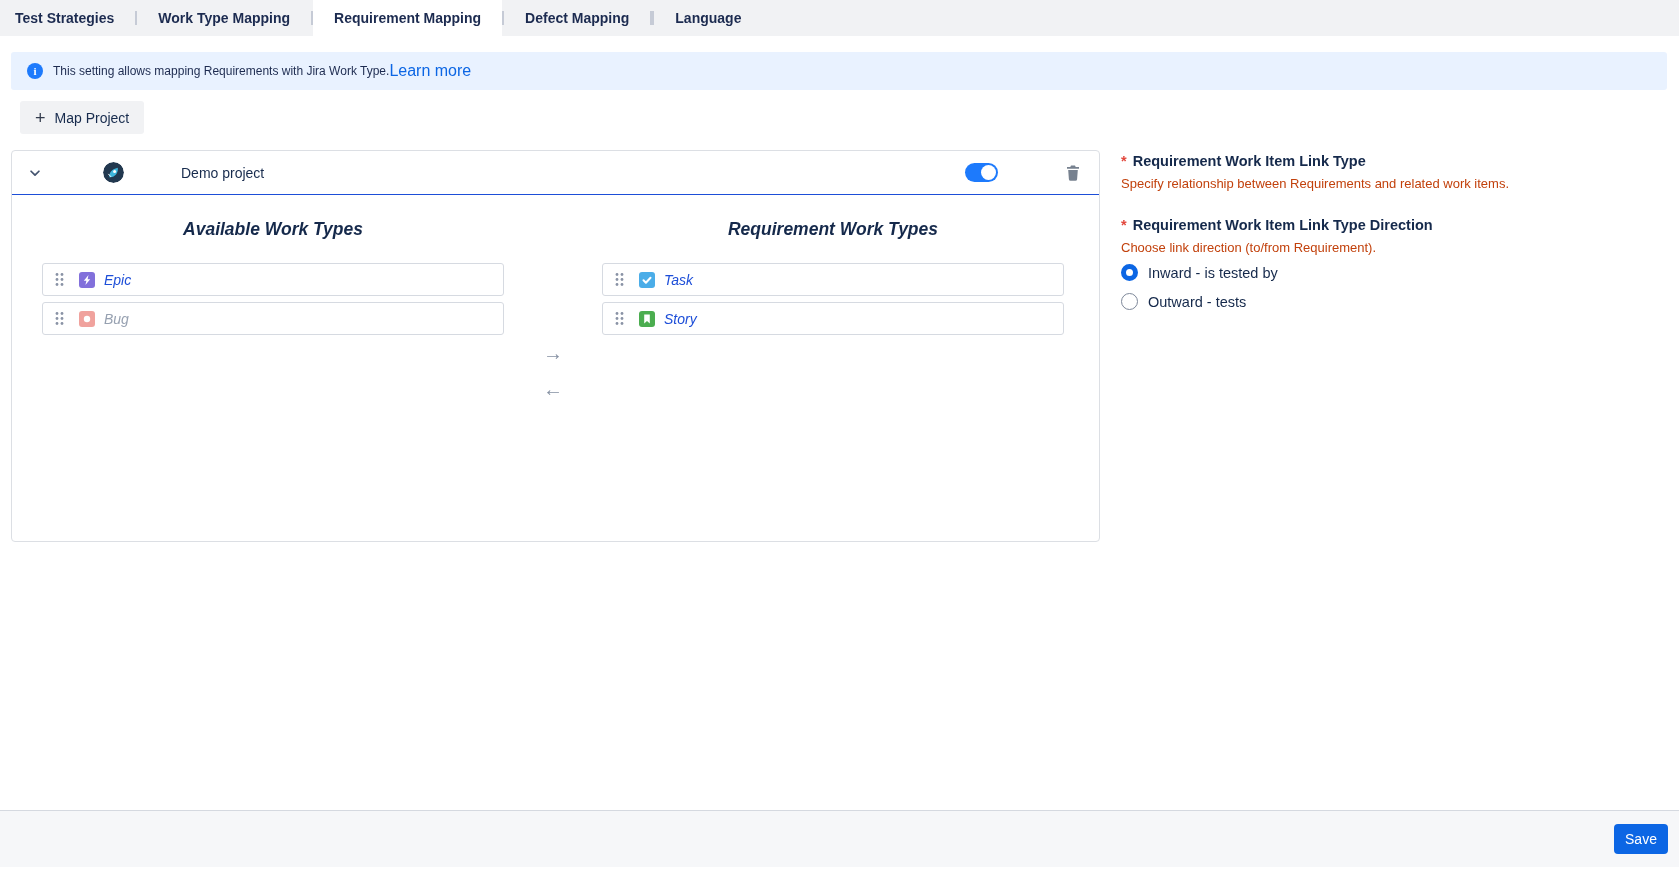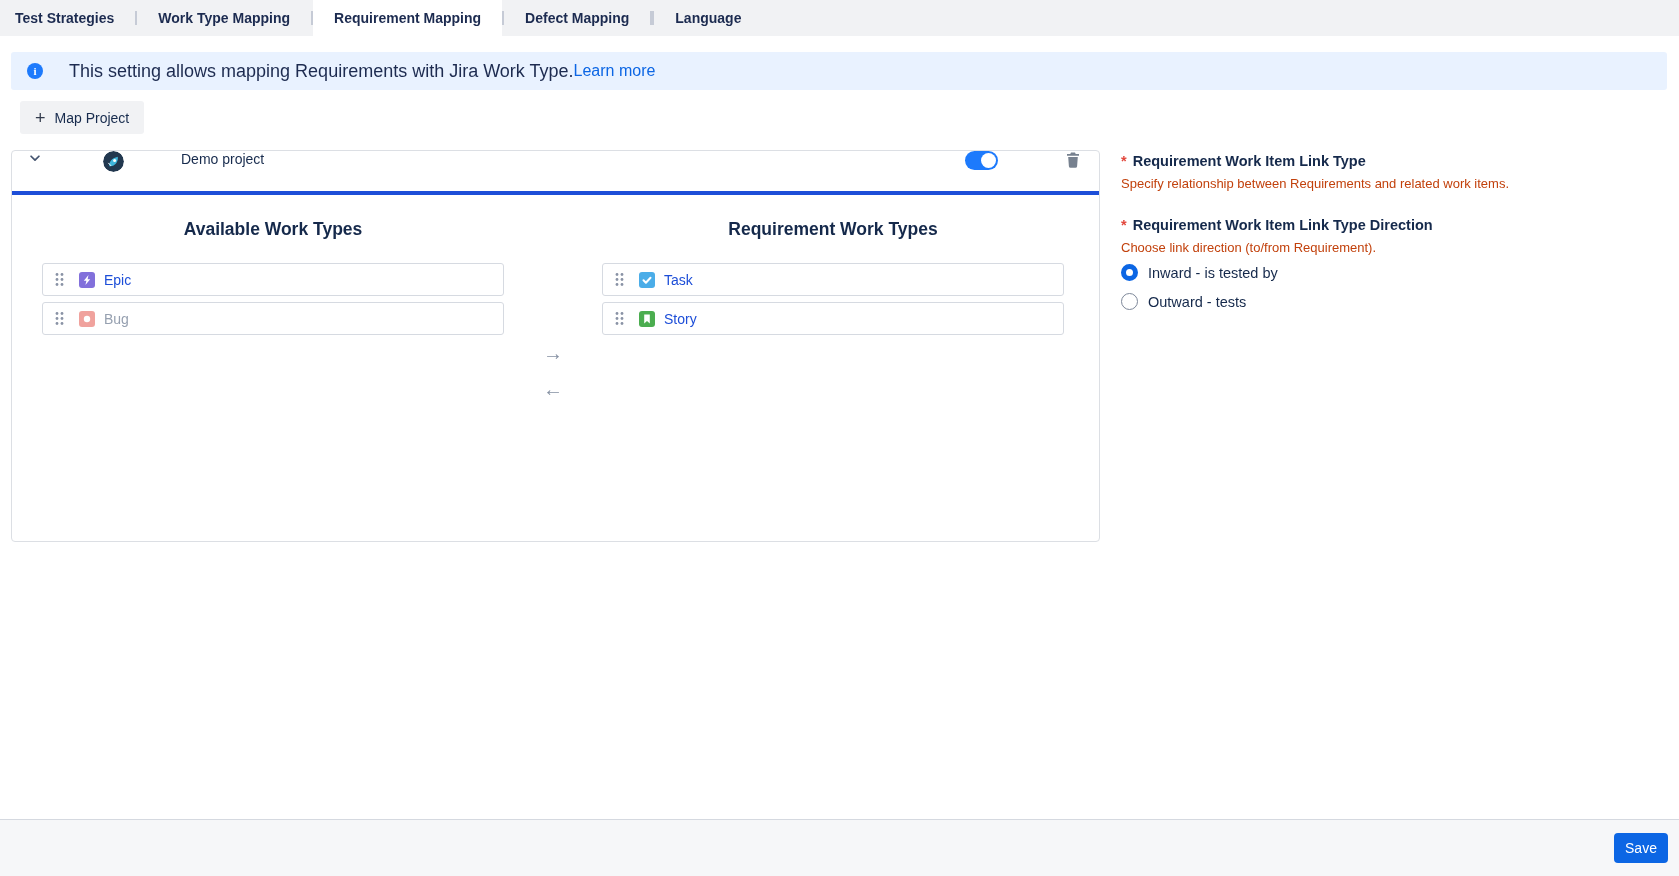--- a/index.html
+++ b/index.html
@@ -25,58 +25,58 @@
   
   .banner {
     margin:5px 12px 0 11px; height:38px; background:#e9f2ff; border-radius:3px;
     display:flex; align-items:center; padding:0 16px;
   }
   .info-icon {
     width:16px; height:16px; border-radius:50%; background:#1d7afc; color:#fff;
     font-size:11px; font-weight:700; display:flex; align-items:center; justify-content:center;
     font-family:"Liberation Serif","DejaVu Serif",serif; flex:none;
   }
-  .banner-text { margin-left:26px; font-size:18px; color:#1d2b50; }
+  .banner-text { margin-left:10px; font-size:12px; color:#1d2b50; }
   .banner-link { color:#0c66e4; margin-left:0; cursor:pointer; text-decoration:none; }
 
   
   .map-btn {
     margin:11px 0 0 20px; height:33px; padding:0 15px; background:#f1f2f4; border:none;
     border-radius:3px; font-size:14px; font-weight:500; color:#172b4d;
     display:inline-flex; align-items:center; gap:9px; cursor:pointer;
     font-family:inherit;
   }
   .plus-glyph { font-size:18px; font-weight:400; color:#333c4d; line-height:1; }
 
   
   .main { display:flex; align-items:flex-start; margin:16px 0 0 11px; }
 
   .panel {
     width:1089px; height:392px; border:1px solid #dcdfe4; border-radius:4px; background:#fff;
   }
   .panel-header {
-    height:44px; display:flex; align-items:flex-start; padding:0 18px 0 16px;
-    border-bottom:4px solid #1d4ed8;
+    height:44px; display:flex; align-items:center; padding:0 18px 0 16px;
+    border-bottom:1px solid #1d4ed8;
     gap:48px;
   }
   .expander { display:flex; align-items:center; cursor:pointer; margin-right:13px; }
   .avatar { width:21px; height:21px; border-radius:50%; margin-right:9px; flex:none; }
   .project-name { font-size:14px; font-weight:500; color:#172b4d; }
   .header-spacer { flex:1; }
   .toggle {
     width:33px; height:19px; border-radius:10px; background:#1d7afc; position:relative; cursor:pointer; flex:none;
   }
   .toggle::after {
     content:""; position:absolute; right:2px; top:2px; width:15px; height:15px;
     border-radius:50%; background:#fff;
   }
   .trash-btn { margin-left:19px; cursor:pointer; display:flex; align-items:center; }
 
   .panel-body { display:flex; padding:24px 0 0 30px; }
-  .col { width:462px; }
+  .col { width:462px;font-style:italic; }
   .col-title {
     text-align:center; font-size:17.5px; font-weight:700; color:#15294b;
     margin:0 0 23px; line-height:21px;
   }
   .item {
     height:33px; border:1px solid #d6dae1; border-radius:3px; background:#fff;
     display:flex; align-items:center; padding:0 12px; margin-bottom:6px; cursor:grab;
   }
   .drag-handle { display:flex; align-items:center; margin-right:15px; cursor:grab; }
   .type-icon { display:flex; align-items:center; margin-right:9px; }
@@ -104,21 +104,21 @@
   .group2 { margin-top:24px; }
   .radios { margin-top:8px; display:flex; flex-direction:column; gap:12px; }
   .radio-row { display:flex; align-items:center; cursor:pointer; height:17px; }
   .radio { width:17px; height:17px; border-radius:50%; background:#fff; flex:none; }
   .radio.off { border:1.5px solid #7d8799; }
   .radio.on { border:5.5px solid #0c66e4; }
   .radio-label { margin-left:10px; font-size:14.5px; color:#15294b; }
 
   
   .footer {
-    position:absolute; left:0; right:0; bottom:0; height:57px;
+    position:absolute; left:0; right:0; bottom:9px; height:57px;
     background:#f6f7f9; border-top:1px solid #d5d9e0;
   }
   .save-btn {
     position:absolute; right:11px; top:13px; width:54px; height:30px;
     background:#0c66e4; color:#fff; border:none; border-radius:4px;
     font-size:14px; font-weight:500; cursor:pointer; font-family:inherit;
   }
 </style>
 </head>
 <body>

